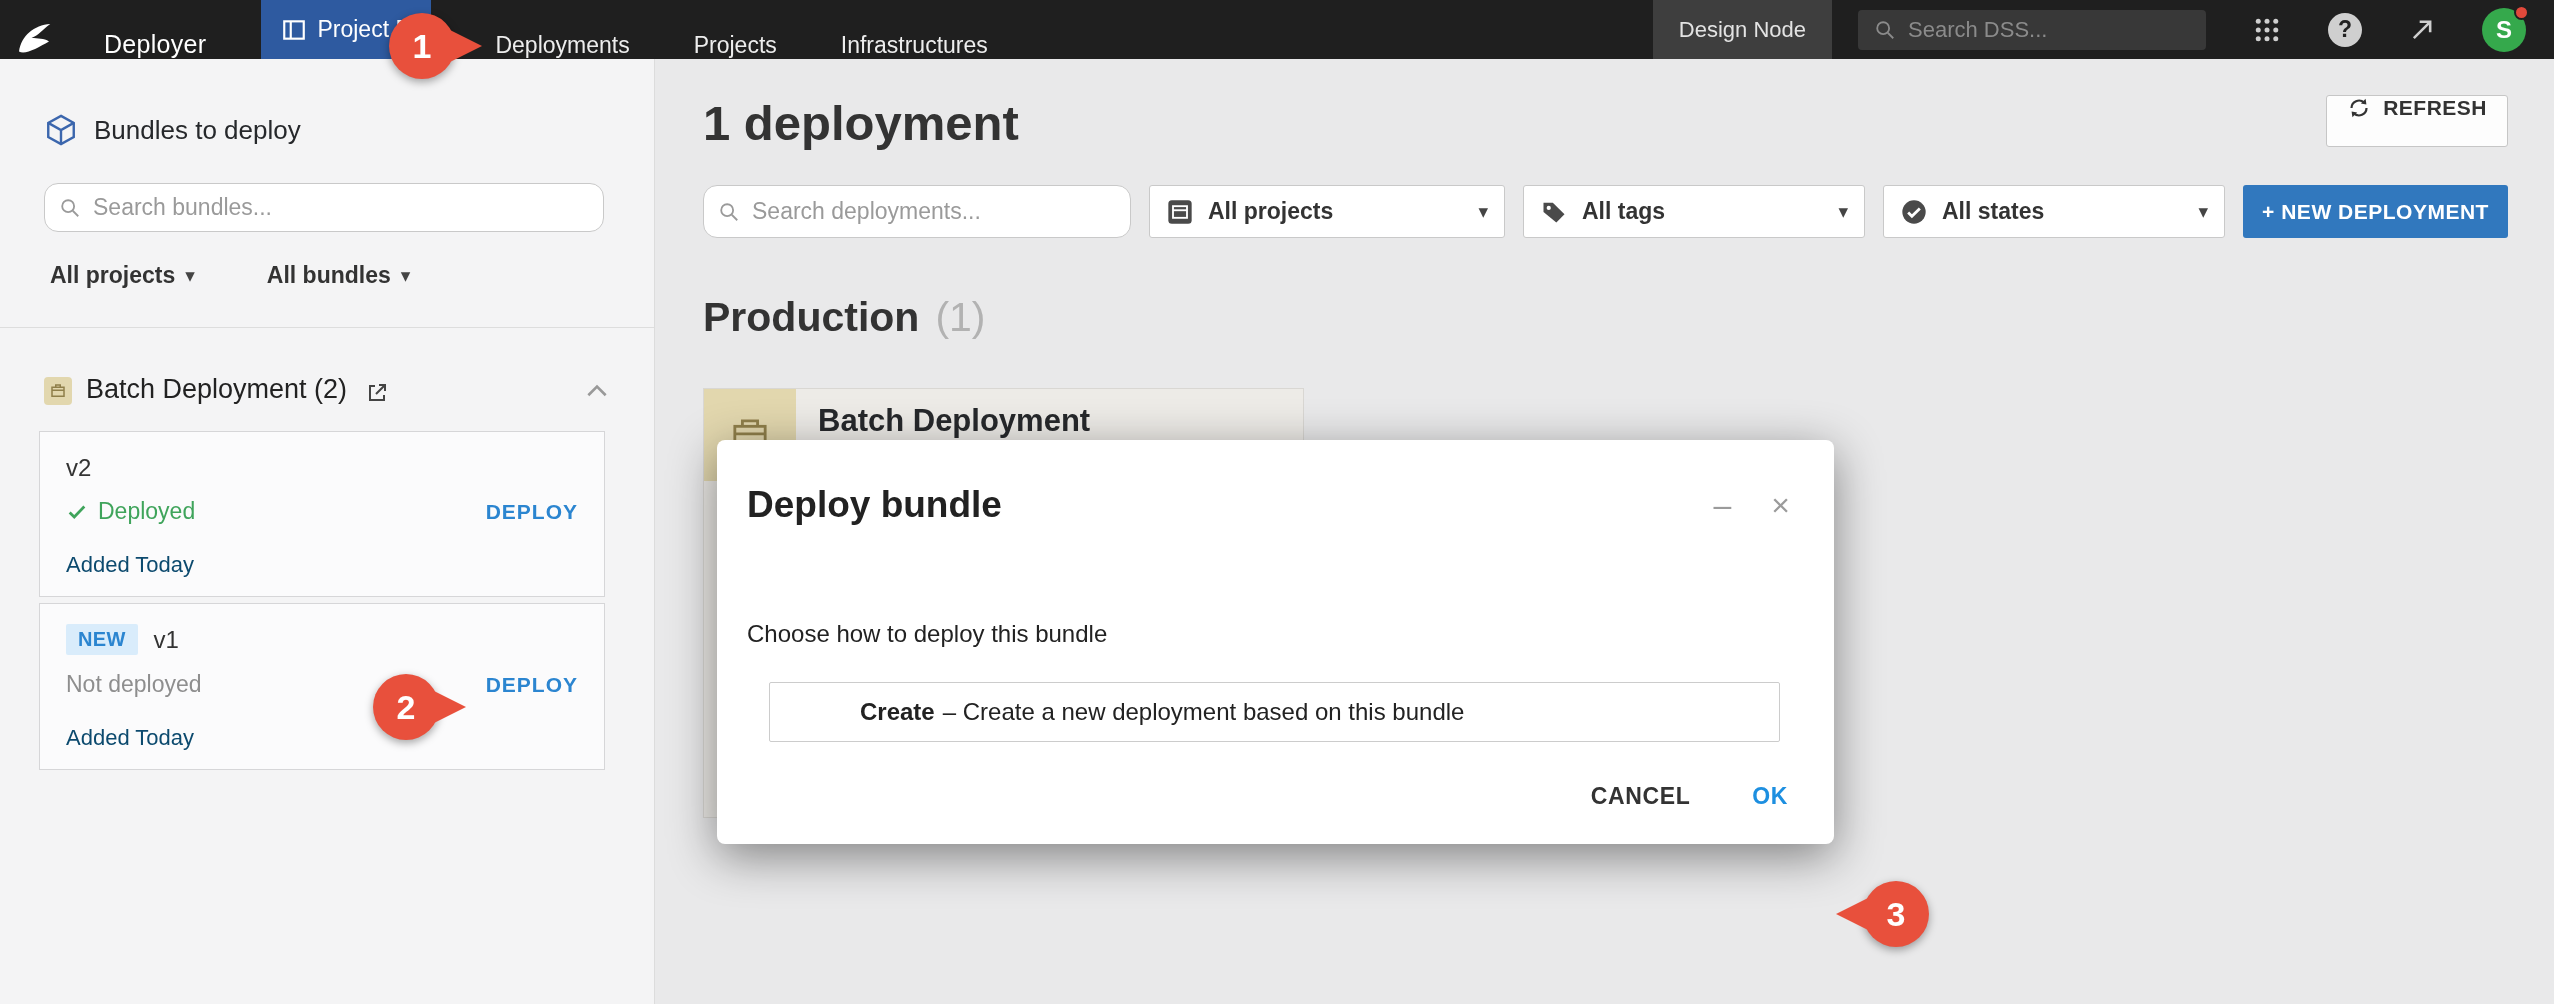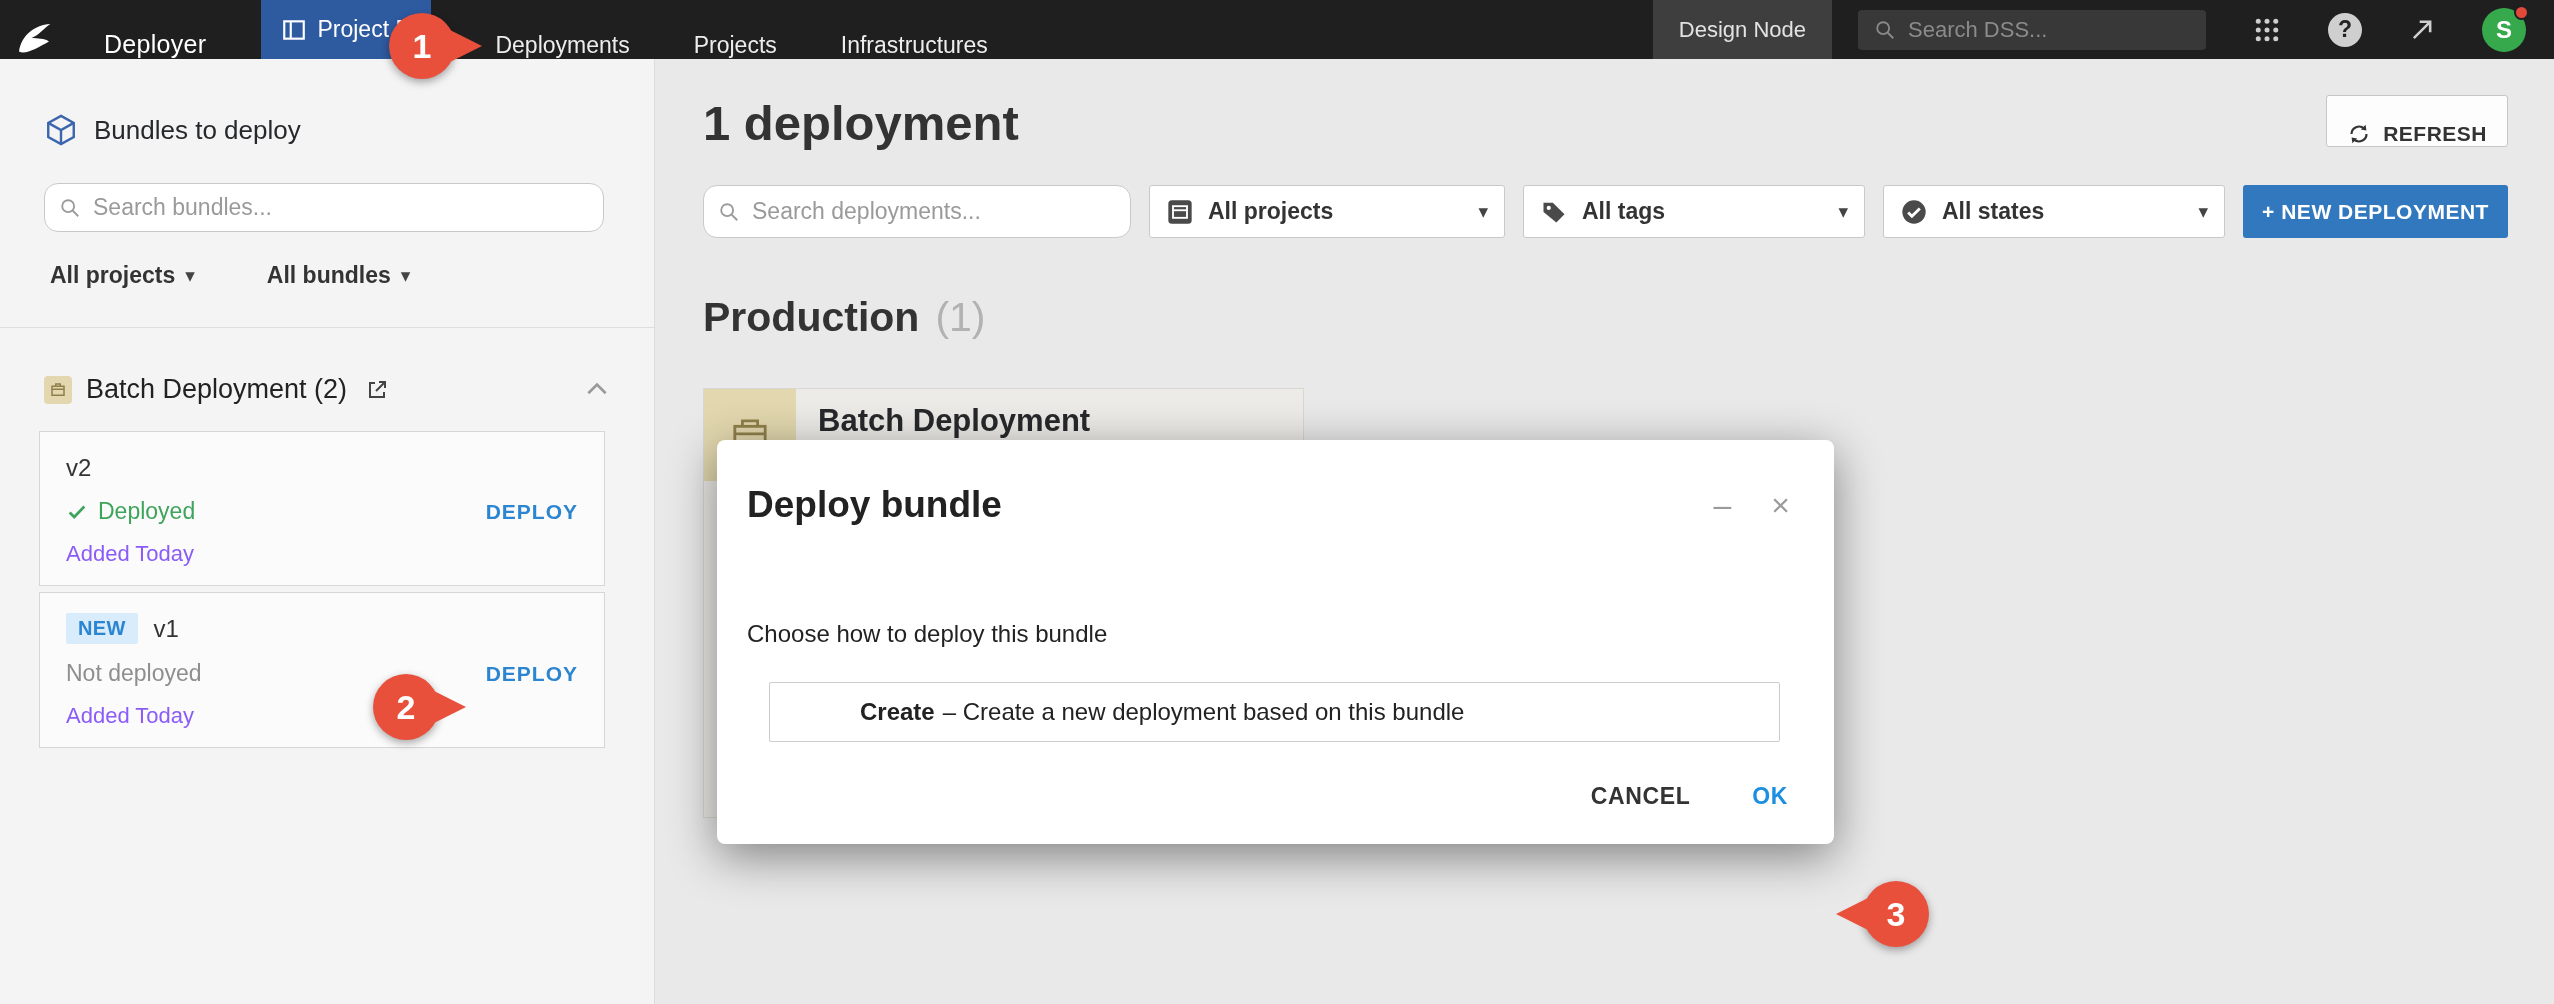--- a/index.html
+++ b/index.html
@@ -35,40 +35,40 @@
   
   .sb-title{display:flex;align-items:center;gap:16px;margin:54px 0 0 44px;font-size:26px;color:#26282b;font-weight:500}
   .input-box{display:flex;align-items:center;gap:12px;background:#fff;border:1px solid #c9c9c9;border-radius:14px;padding:0 14px}
   .sb-search{margin:36px 50px 0 44px;height:49px}
   .input-box input{flex:1;border:none;outline:none;font-size:23px;color:#555;font-family:inherit;min-width:0;background:transparent}
   .input-box input::placeholder{color:#9a9a9a}
   .sb-filters{display:flex;gap:72px;margin:30px 0 0 50px;font-size:23px;font-weight:700;color:#333}
   .sb-filter{display:flex;gap:10px;align-items:center;cursor:pointer}
   .caret{font-size:19px;color:#444;line-height:1}
   .sb-divider{height:1px;background:#ddd;margin-top:38px}
-  .sb-group{margin:46px 44px 0 44px;display:flex;align-items:center;gap:14px}
+  .sb-group{margin:46px 44px 0 44px;display:flex;align-items:flex-end;gap:14px}
   .sb-group-icon{width:28px;height:28px;border-radius:4px;background:#e2d7ae;display:flex;align-items:center;justify-content:center;flex:none}
   .sb-group-title{font-size:27px;color:#222;font-weight:500;white-space:nowrap}
   .sb-chevron{margin-left:auto;cursor:pointer;display:flex}
   .extlink{display:flex;cursor:pointer;margin-left:4px}
   .bundle-card{margin:26px 49px 0 39px;background:#fbfbfc;border:1px solid #d6d6d8;padding:16px 26px 18px}
   .bundle-card + .bundle-card{margin-top:6px}
   .b-version{font-size:24px;color:#333;margin-top:6px}
   .b-head{display:flex;align-items:center;gap:16px;margin-top:4px;font-size:24px;color:#333}
   .badge-new{background:#d9ecfb;color:var(--accent);font-size:20px;font-weight:700;padding:4px 12px;border-radius:2px;letter-spacing:.3px}
   .b-row{display:flex;align-items:center;margin-top:16px}
   .b-status{display:flex;align-items:center;gap:10px;font-size:23px;color:var(--green)}
   .b-status.muted{color:#8e8e8e}
   .b-deploy{margin-left:auto;font-size:21px;font-weight:700;color:var(--accent);letter-spacing:1px;cursor:pointer}
-  .b-added{margin-top:16px;font-size:22px;color:#8b5cf6}
+  .b-added{margin-top:27px;font-size:22px;color:#0c4a6e}
 
   
   .main-header{display:flex;align-items:flex-start;margin:36px 46px 0 48px}
   .page-title{font-size:49px;font-weight:600;color:#333}
-  .refresh-btn{margin-left:auto;display:flex;align-items:flex-end;gap:12px;height:52px;padding:0 20px;background:#fdfdfd;border:1px solid #c6c6c6;border-radius:3px;font-size:21px;font-weight:700;color:#333;letter-spacing:.5px;cursor:pointer}
+  .refresh-btn{margin-left:auto;display:flex;align-items:flex-start;gap:12px;height:52px;padding:0 20px;background:#fdfdfd;border:1px solid #c6c6c6;border-radius:3px;font-size:21px;font-weight:700;color:#333;letter-spacing:.5px;cursor:pointer}
   .filter-row{display:flex;gap:18px;margin:34px 46px 0 48px}
   .search-box{width:428px;height:53px;flex:none}
   .dd{display:flex;align-items:center;gap:14px;background:#fff;border:1px solid #c9c9c9;border-radius:3px;height:53px;padding:0 16px;font-size:23px;font-weight:700;color:#333;cursor:pointer;flex:none;white-space:nowrap}
   .dd .caret{margin-left:auto}
   .dd-projects{width:356px}.dd-tags{width:342px}.dd-states{width:342px}
   .new-btn{flex:1;background:var(--btnblue);color:#fff;font-size:21px;font-weight:700;letter-spacing:.5px;border:none;border-radius:3px;display:flex;align-items:center;justify-content:center;cursor:pointer;white-space:nowrap}
   .section-title{margin:56px 0 0 48px;font-size:41px;font-weight:700;color:#333;display:flex;gap:16px;align-items:baseline}
   .section-count{color:#b2b2b2;font-weight:400}
   .deploy-card{position:absolute;left:48px;top:329px;width:601px;height:430px;background:#edebe7;border:1px solid #d9d7d3;cursor:pointer}
   .card-head{display:flex}

